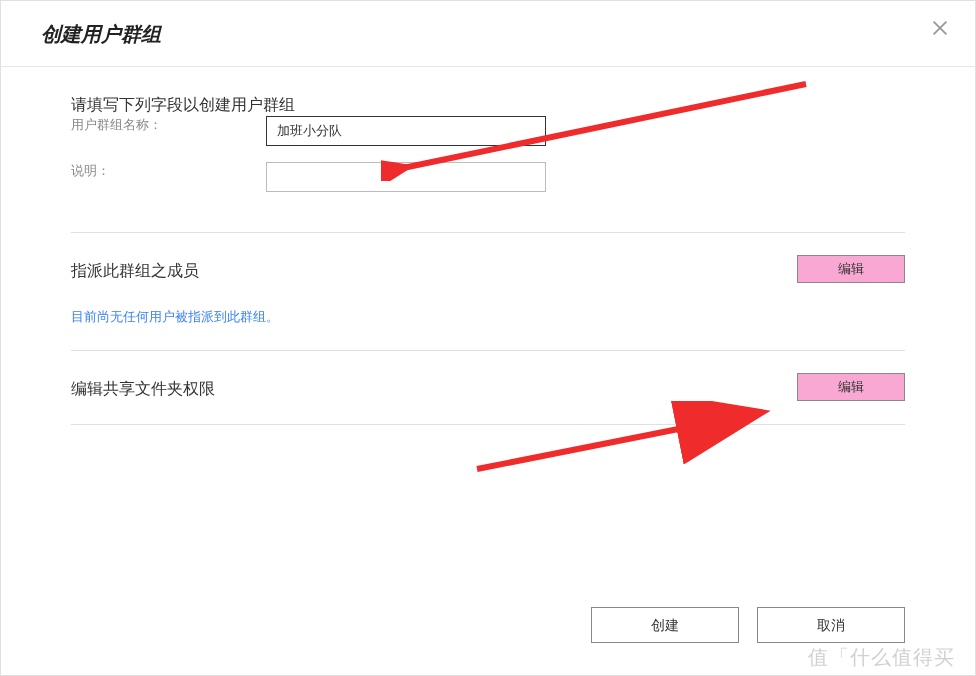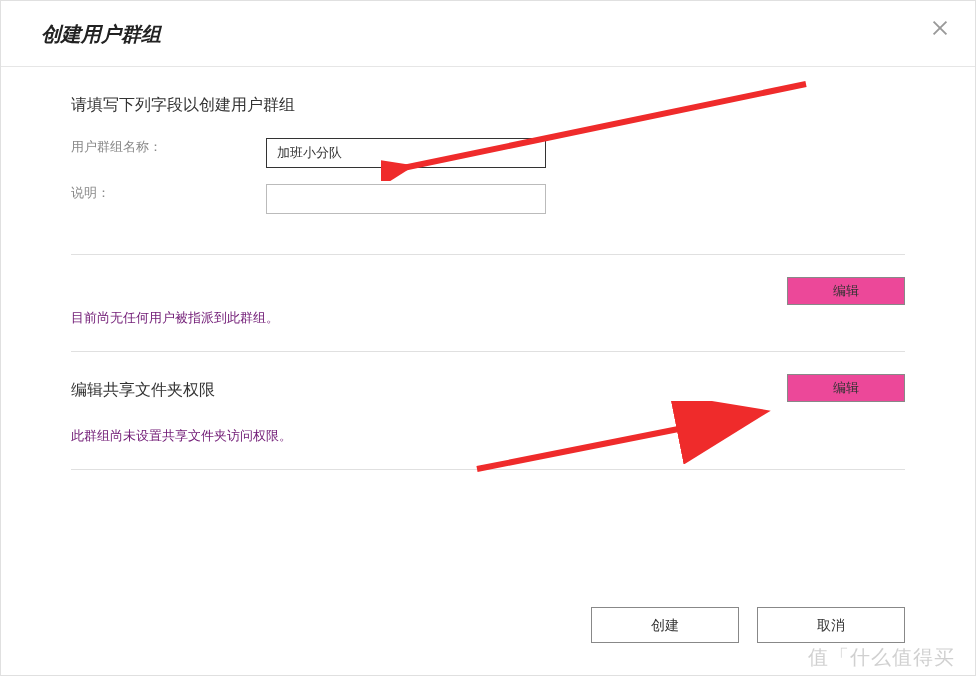--- a/index.html
+++ b/index.html
@@ -50,21 +50,20 @@
       padding: 28px 0 24px 0;
       border-bottom: 1px solid #e0e0e0;
       position: relative;
     }
     .section:last-of-type {
       border-bottom: 1px solid #e0e0e0;
     }
     .section-intro {
       font-size: 16px;
       color: #333;
-      margin-bottom: 22px;
     }
     .section-title {
       font-size: 16px;
       color: #333;
       margin-bottom: 0;
     }
     .form-row {
       display: flex;
       align-items: flex-start;
       margin-bottom: 16px;
@@ -83,33 +82,33 @@
       color: #333;
       outline: none;
     }
     .form-input.blank {
       border: 1px solid #bbb;
     }
     .edit-btn {
       position: absolute;
       right: 0;
       top: 22px;
-      width: 118px;
+      width: 108px;
       height: 28px;
       border: 1px solid #888;
-      background: #ec4899;
+      background: #f9a8d4;
       font-size: 13px;
       color: #333;
       cursor: pointer;
       text-align: center;
       line-height: 26px;
     }
     .info-text {
       font-size: 13px;
-      color: #701a75;
+      color: #3b82f6;
       margin-top: 26px;
     }
     .modal-footer {
       position: absolute;
       right: 70px;
       bottom: 32px;
       display: flex;
       gap: 18px;
     }
     .footer-btn {
@@ -161,28 +160,28 @@
         <div class="form-label">用户群组名称：</div>
         <input class="form-input" type="text" value="加班小分队" style="">
       </div>
       <div class="form-row" style="">
         <div class="form-label">说明：</div>
         <input class="form-input blank" type="text" value="" style="">
       </div>
     </div>
 
     <div class="section">
+      <div class="section-title">指派此群组之成员</div>
       <button class="edit-btn">编辑</button>
       <div class="info-text">目前尚无任何用户被指派到此群组。</div>
     </div>
 
     <div class="section">
       <div class="section-title">编辑共享文件夹权限</div>
       <button class="edit-btn">编辑</button>
-      <div class="info-text">此群组尚未设置共享文件夹访问权限。</div>
     </div>
 
   </div>
 
   <div class="modal-footer">
     <button class="footer-btn">创建</button>
     <button class="footer-btn">取消</button>
   </div>
 
   <svg class="arrow" style="left:380px; top:75px; width:430px; height:105px;" viewBox="0 0 430 105">

